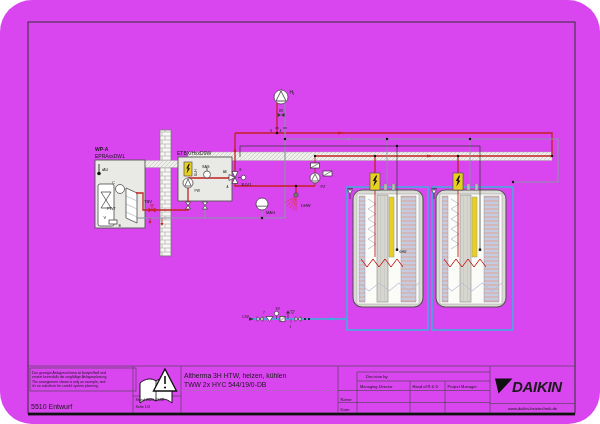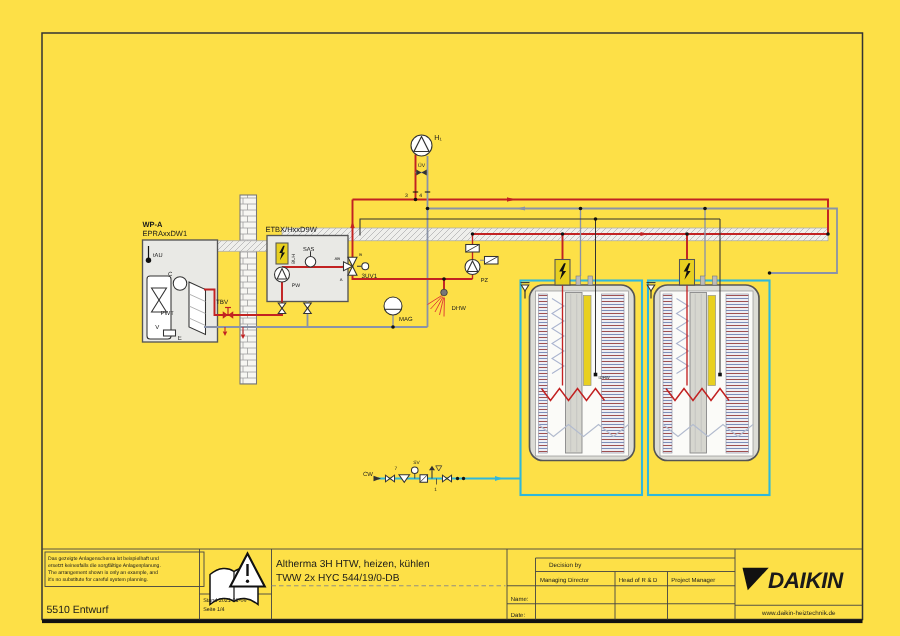--- a/index.html
+++ b/index.html
@@ -1,16 +1,16 @@
 <!DOCTYPE html>
 <html><head>
 <meta charset="utf-8">
 <style>
   html,body{margin:0;padding:0;background:#fff;}
-  .stage{width:600px;height:424px;position:relative;background:#fde047;overflow:hidden;}
+  .stage{width:600px;height:424px;position:relative;background:#d946ef;overflow:hidden;border-radius:32px;}
   svg{display:block;font-family:"Liberation Sans", sans-serif;}
   text{fill:#1a1a1a;}
   .t28{font-size:2.8px;} .t32{font-size:3.2px;} .t34{font-size:3.4px;}
   .t36{font-size:3.6px;} .t38{font-size:3.8px;} .t4{font-size:4px;} .t42{font-size:4.2px;}
   .t48{font-size:4.8px;} .t5{font-size:5px;} .t68{font-size:6.8px;} .t7{font-size:7px;}
   .b{font-weight:bold;}
   .logo{font-size:15px;font-weight:bold;font-style:italic;letter-spacing:-.3px;}
   .pipe-red{stroke:#c22222;stroke-width:1.3;fill:none;}
   .pipe-gray{stroke:#8a93a8;stroke-width:1.2;fill:none;}
   .pipe-cyan{stroke:#2fb8dc;stroke-width:1.4;fill:none;}

